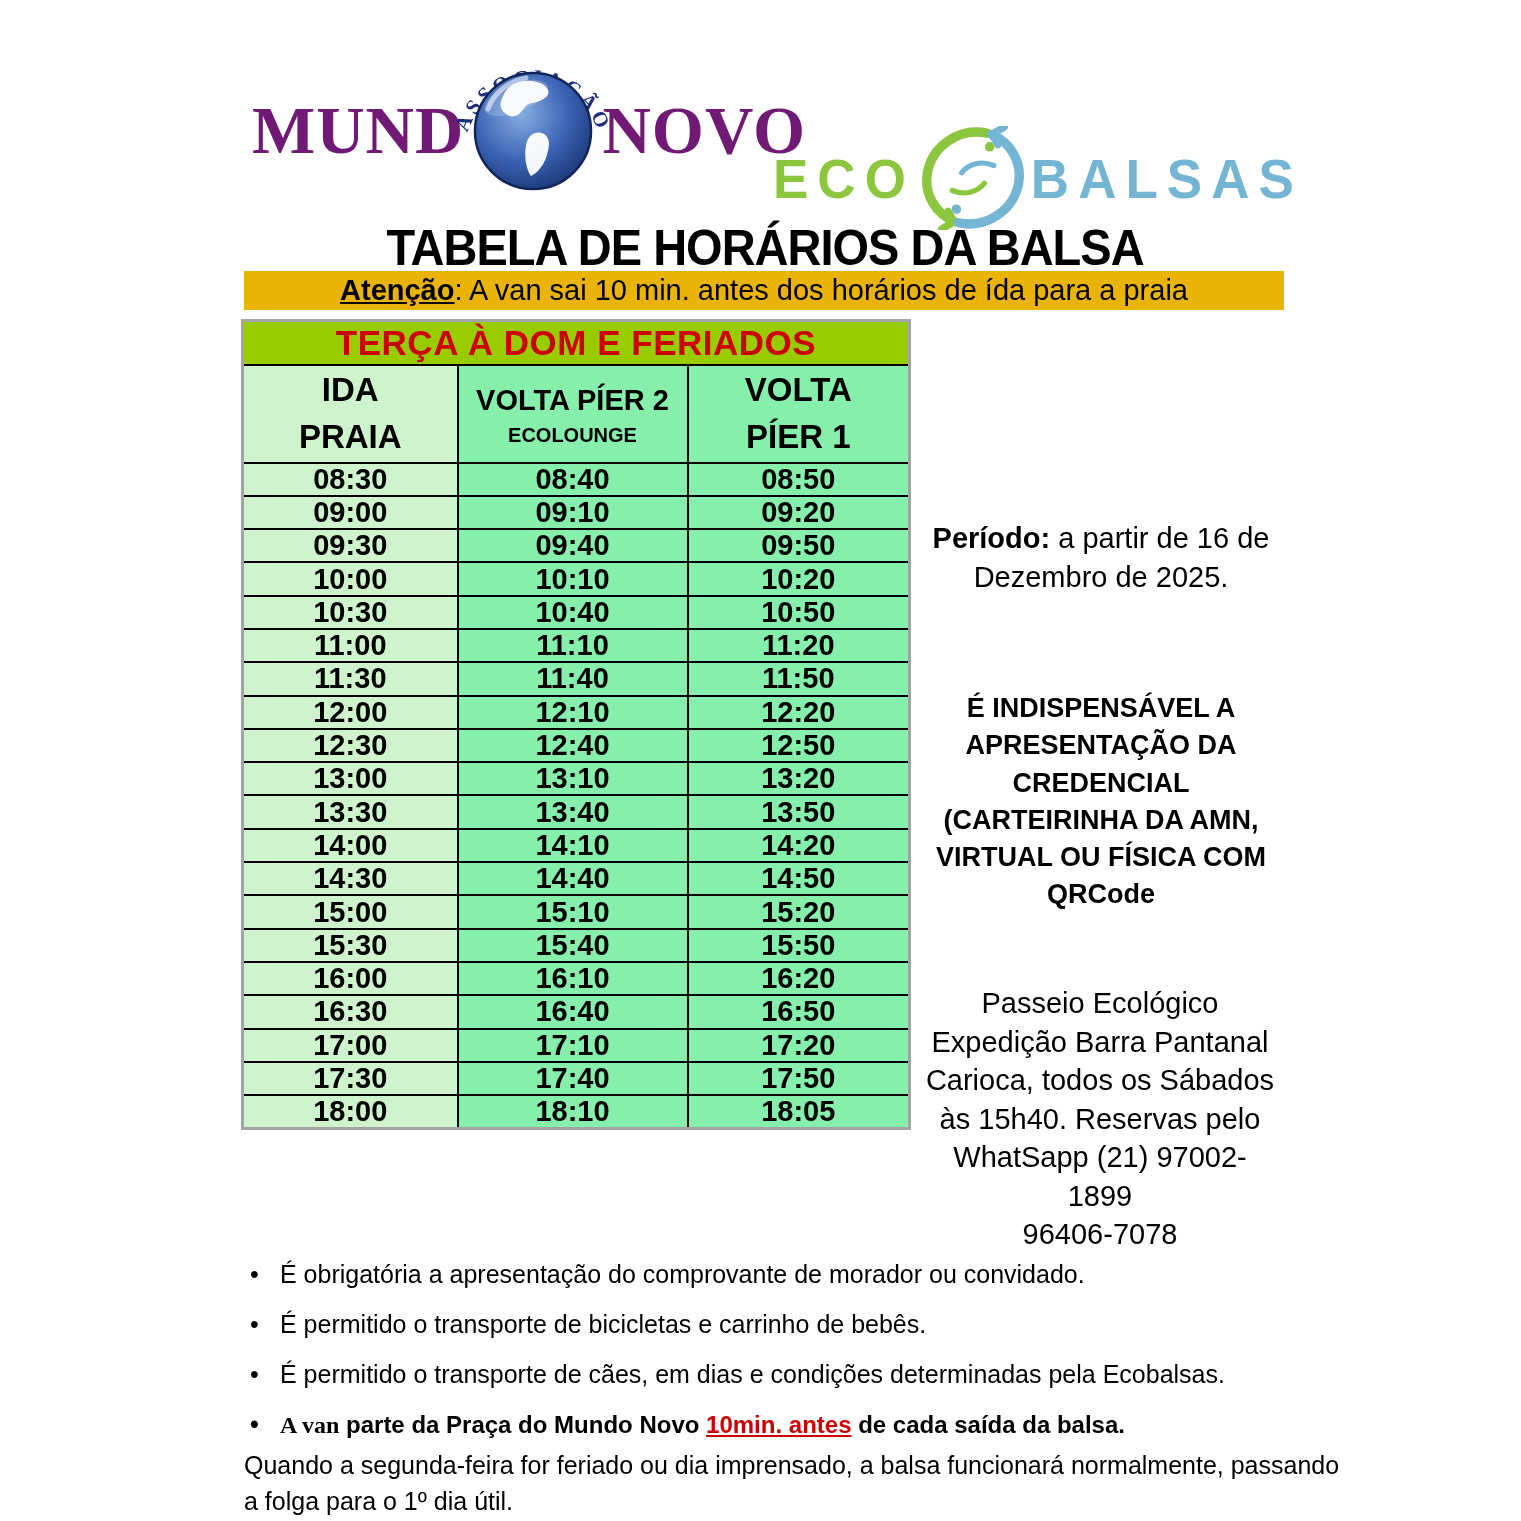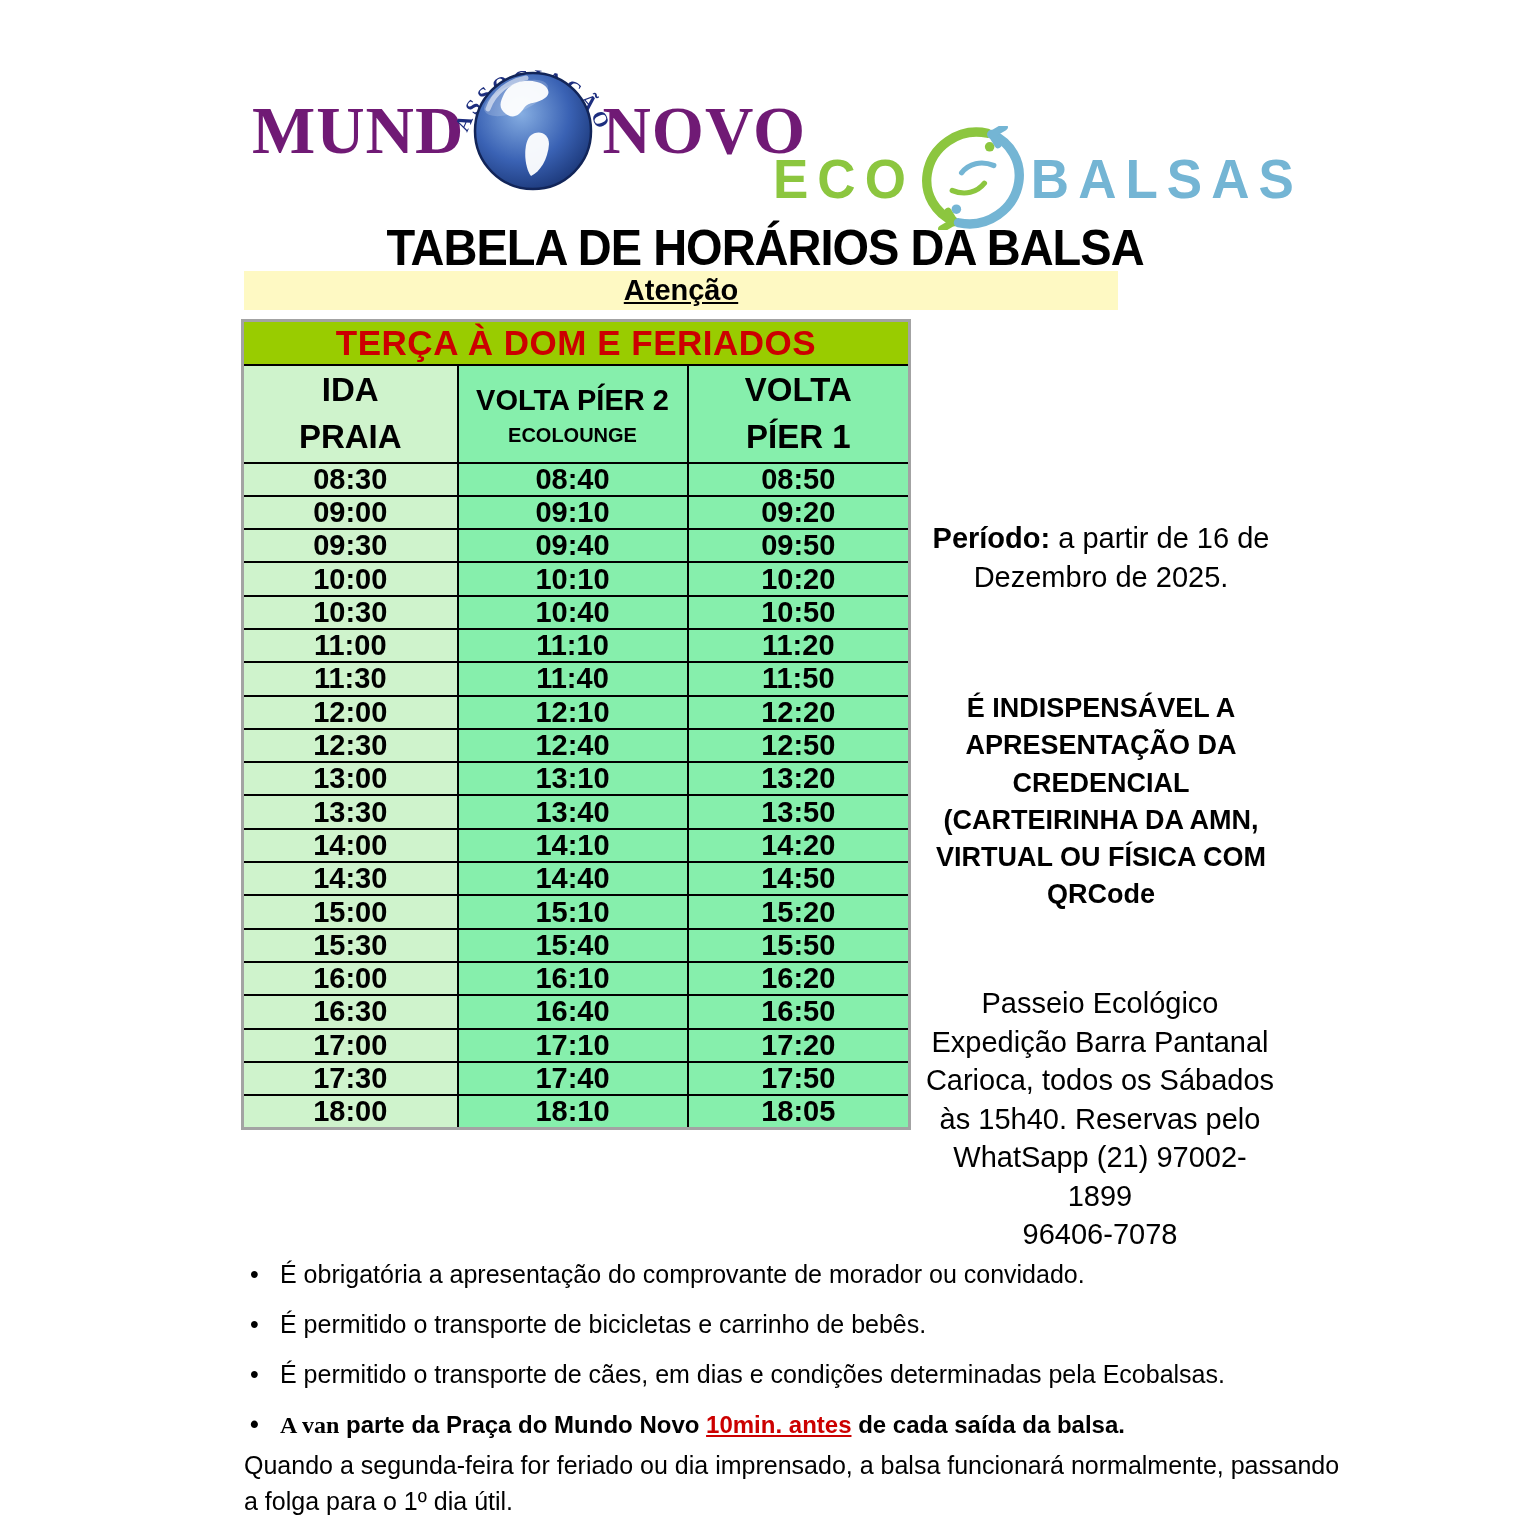--- a/index.html
+++ b/index.html
@@ -30,22 +30,22 @@
   .fish-svg { display:block; margin:0 6px; }
 
   
   .main-title {
     position:absolute; left:244px; top:220px; width:1042px; text-align:center;
     font-size:47px; font-weight:900; letter-spacing:-1px; transform:scaleY(1.08);
   }
 
   
   .attention {
-    position:absolute; left:244px; top:271px; width:874px; height:39px;
-    background:#fef9c3; display:flex; justify-content:center; align-items:center;
+    position:absolute; left:244px; top:271px; width:1040px; height:39px;
+    background:#eab308; display:flex; justify-content:center; align-items:center;
     font-size:29px;
   }
   .attention .att-label { font-weight:700; text-decoration:underline; }
 
   
   table.schedule {
     position:absolute; left:241px; top:319px; border-collapse:collapse;
     border:3px solid #a3a3a3; table-layout:fixed; width:667px;
   }
   table.schedule th, table.schedule td { border:2.5px solid #000; text-align:center; }
@@ -132,20 +132,21 @@
       <path d="M70,38 C58,33 46,36 39,45" fill="none" stroke="#74B5D4" stroke-width="5" stroke-linecap="round"></path>
       <circle cx="34" cy="80" r="4.6" fill="#74B5D4"></circle>
     </svg>
     <span class="balsas-word">BALSAS</span>
   </div>
 
   <div class="main-title">TABELA DE HORÁRIOS DA BALSA</div>
 
   <div class="attention">
     <span class="att-label">Atenção</span>
+      <span>: A van sai 10 min. antes dos horários de ída para a praia</span>
   </div>
 
   <table class="schedule">
     <colgroup>
       <col style="width:215px">
         <col style="width:230px">
         <col style="width:222px">
     </colgroup>
     <tbody>
       <tr>

